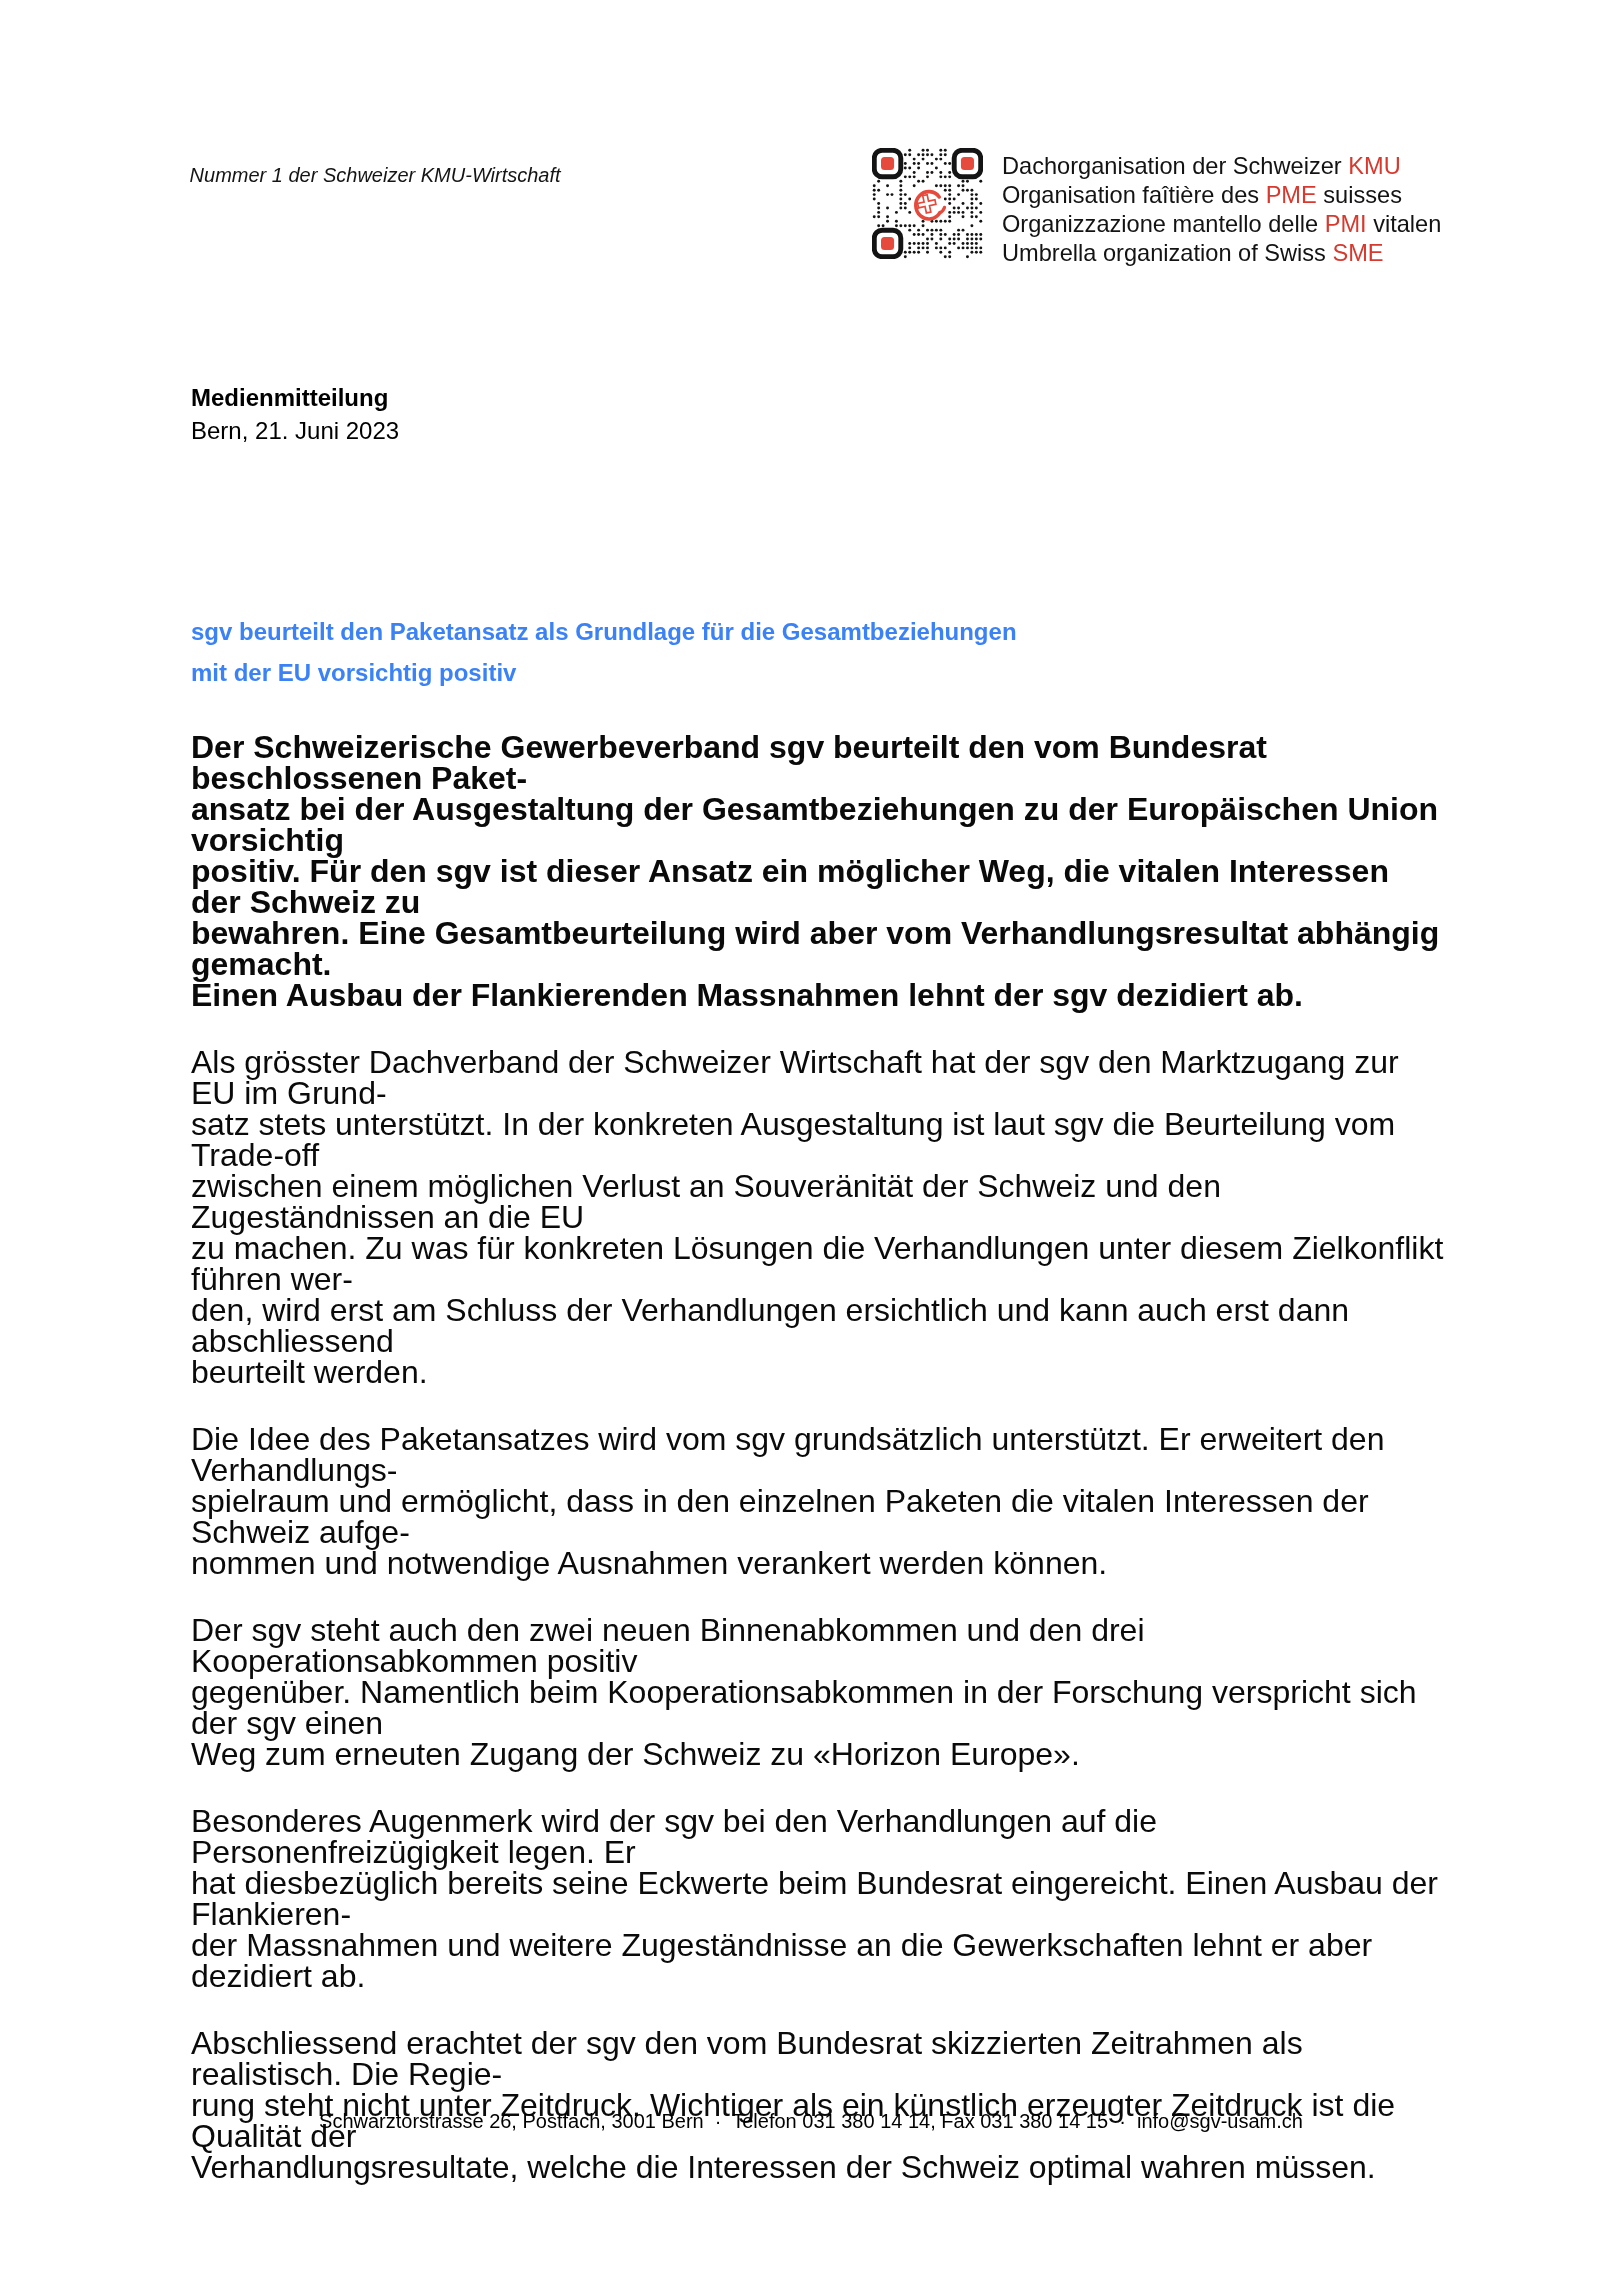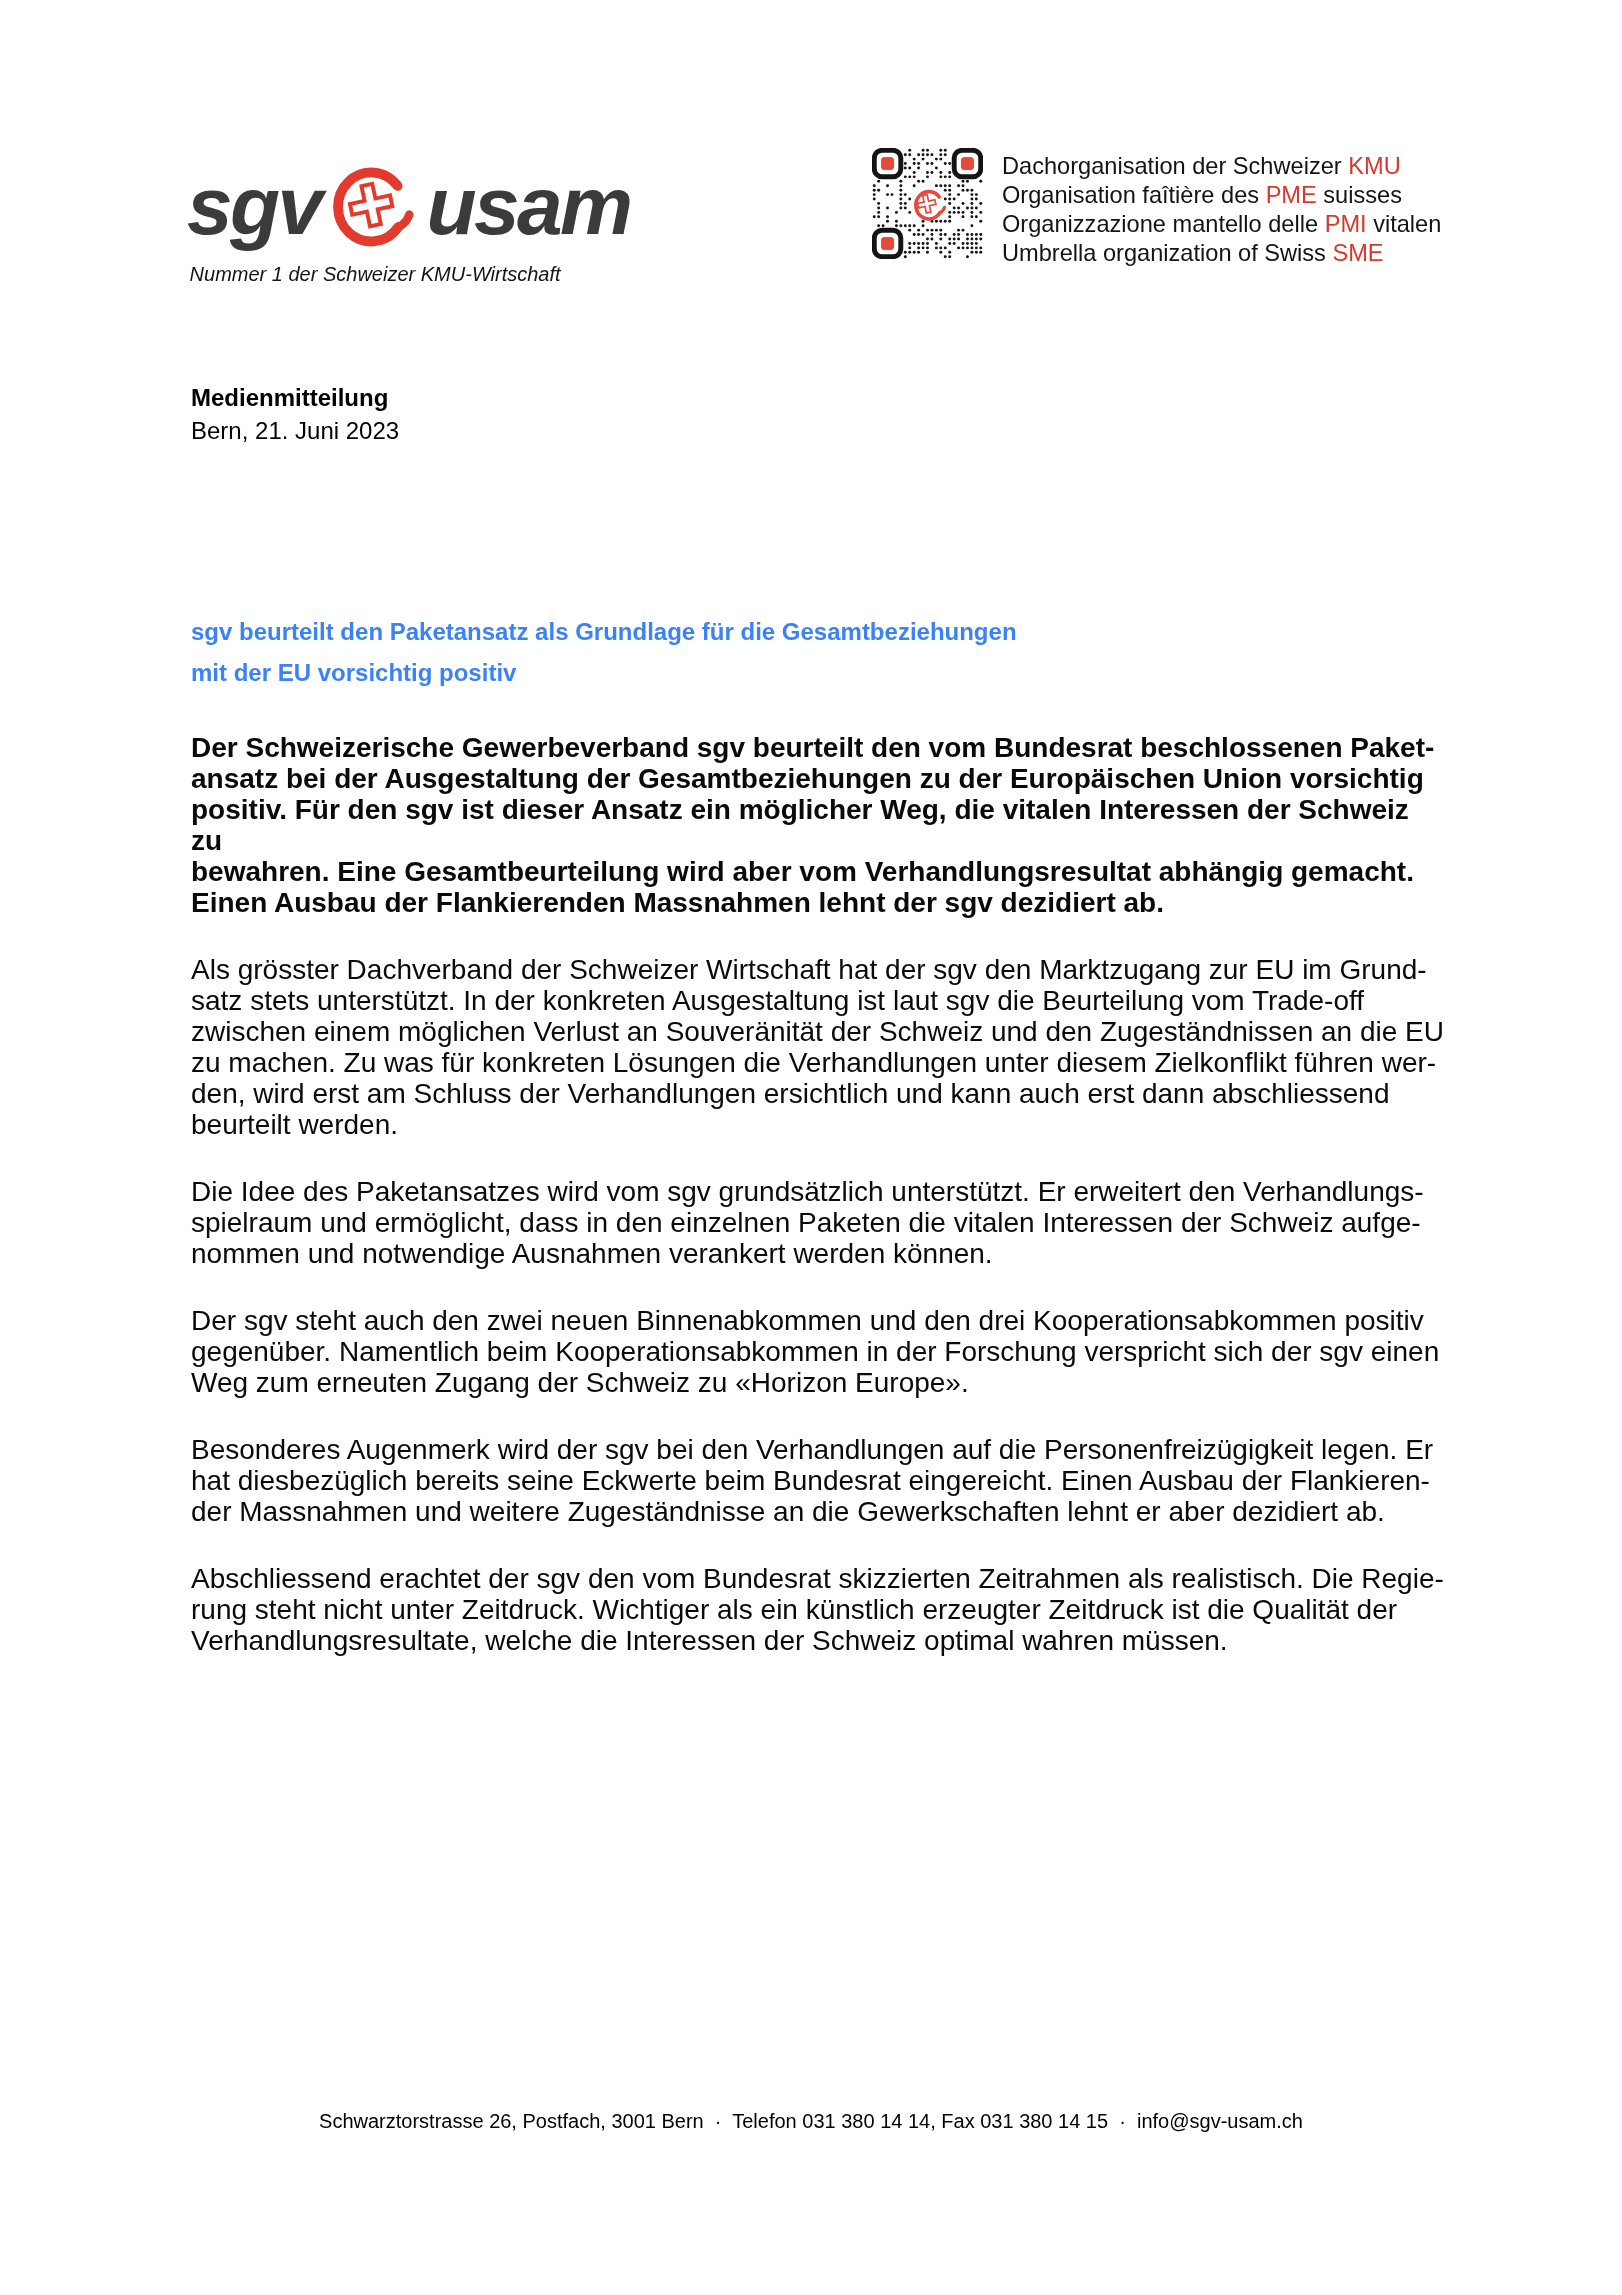--- a/index.html
+++ b/index.html
@@ -38,21 +38,21 @@
   
   .meta{position:absolute;left:191px;top:381px;font-size:24px;line-height:33px;}
   .meta-kind{font-weight:bold;}
   
   .content{position:absolute;left:191px;top:611px;width:1253px;}
   .headline{
     font-size:24px;line-height:41px;font-weight:bold;
     margin:0 0 39px 0;white-space:pre-line;color:#3b82f6;
   }
   .para{
-    font-size:28px;line-height:31px;
+    font-size:32px;line-height:31px;
     margin:0 0 36px 0;white-space:pre-line;color:#0a0a0a;
   }
   .para.lead{font-weight:bold;}
   
   .footer-red{
     position:absolute;left:188px;top:2066px;width:1245px;
     display:flex;justify-content:space-between;
     color:#d7392e;font-size:21.6px;line-height:1.1;
   }
   .footer-address{
@@ -63,33 +63,20 @@
     position:absolute;left:0;top:2138px;width:1622px;
     text-align:center;font-size:20px;line-height:1.1;white-space:pre;
   }
 </style>
 </head>
 <body>
 
 <div class="page">
 
   <div class="logo-block">
-    <div class="logo-row">
-      <span class="logo-word">sgv</span>
-      <span class="logo-mark">
-        <svg width="93" height="99" viewBox="0 0 142 152">
-          <path d="M 108,46 A 51,53 0 1 0 109,109" fill="none" stroke="#e23a2c" stroke-width="15" stroke-linecap="round"></path>
-          <path d="M 109,109 Q 121,104 126,90" fill="none" stroke="#e23a2c" stroke-width="13" stroke-linecap="round"></path>
-          <g transform="rotate(-12 67 76)">
-            <path d="M 59,44 h 17 v 23 h 23 v 17 h -23 v 23 h -17 v -23 h -23 v -17 h 23 Z" fill="#ffffff" stroke="#e23a2c" stroke-width="6" stroke-linejoin="miter"></path>
-          </g>
-        </svg>
-      </span>
-      <span class="logo-word">usam</span>
-    </div>
     <div class="logo-tagline">Nummer 1 der Schweizer KMU-Wirtschaft</div>
   </div>
 
   <div class="qr">
     <svg id="qr-svg" width="111" height="111" viewBox="0 0 170 170">
         <circle cx="57.8" cy="3.4" r="2.244" fill="#141414"></circle>
         <circle cx="78.2" cy="3.4" r="2.244" fill="#141414"></circle>
         <circle cx="85" cy="3.4" r="2.244" fill="#141414"></circle>
         <circle cx="105.39999999999999" cy="3.4" r="2.244" fill="#141414"></circle>
         <circle cx="112.2" cy="3.4" r="2.244" fill="#141414"></circle>

